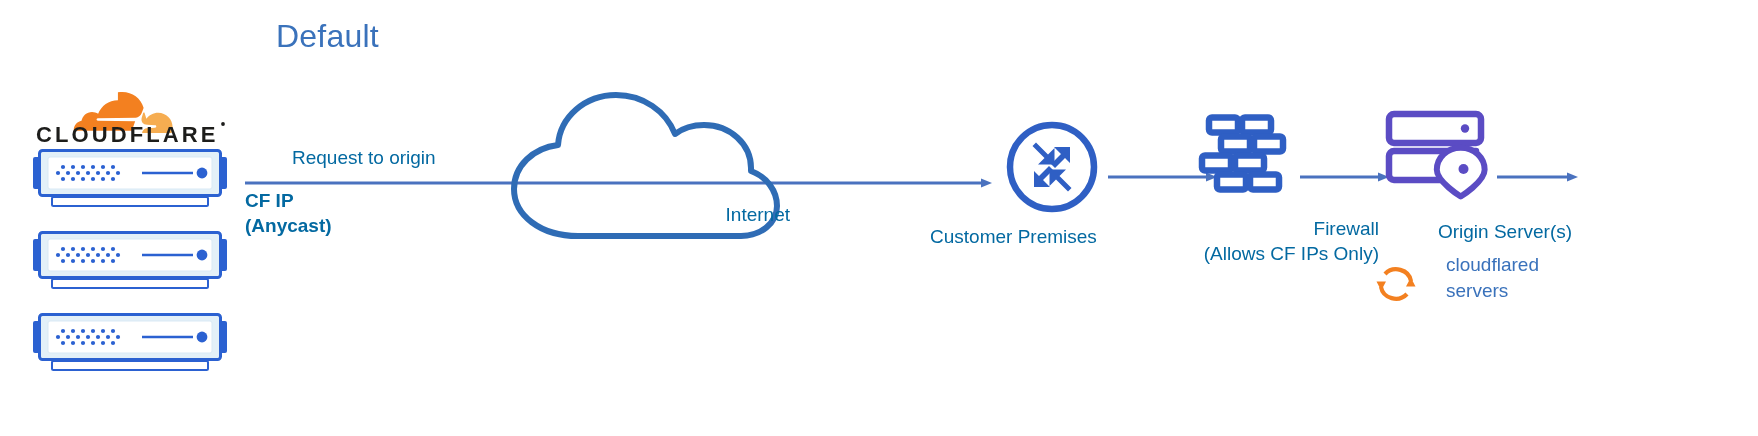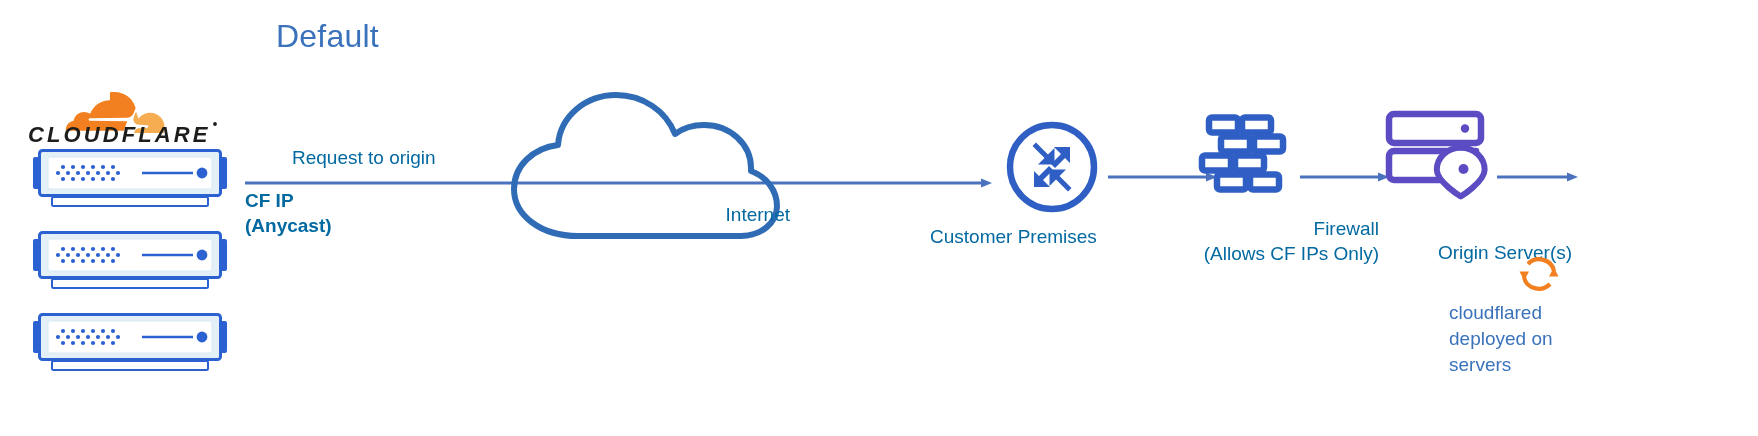--- a/index.html
+++ b/index.html
@@ -11,21 +11,21 @@
   .stage{position:absolute;inset:0;padding-left:40px;}
   .abs{position:absolute;}
 
   
   #diagram-title{
     left:276px;top:18px;
     font-size:32px;color:#3a72bb;letter-spacing:.2px;white-space:nowrap;
   }
 
   
-  #cf-logo{left:28px;top:86px;width:192px;height:62px;font-style:italic;}
+  #cf-logo{left:36px;top:86px;width:192px;height:62px;}
   #cf-logo svg{display:block;}
 
   
   .server-unit{width:200px;height:62px;}
   .server-unit svg{display:block;}
 
   
   .dlabel{color:#0369a1;font-size:19px;line-height:25px;white-space:nowrap;}
   .dlabel.center{text-align:center;}
 
@@ -39,23 +39,23 @@
   #arrow-cloud-cpe{left:1108px;top:168px;width:110px;height:10px;}
   #icon-cpe{left:1005px;top:120px;width:94px;height:94px;}
   #label-cpe{left:930px;top:224px;width:244px;text-align:left;}
 
   #arrow-cpe-fw{left:1300px;top:168px;width:90px;height:10px;}
   #icon-firewall{left:1195px;top:113px;width:95px;height:82px;}
   #label-firewall{left:1135px;top:216px;width:244px;text-align:right;}
 
   #arrow-fw-origin{left:1497px;top:168px;width:82px;height:10px;}
   #icon-origin{left:1385px;top:110px;width:110px;height:90px;}
-  #label-origin{left:1360px;top:219px;width:290px;text-align:center;margin-top:21px;}
-
-  #cloudflared-block{left:1374px;top:252px;width:330px;display:flex;gap:2px;align-items:center;flex-direction:column;}
+  #label-origin{left:1360px;top:219px;width:290px;text-align:center;}
+
+  #cloudflared-block{left:1374px;top:252px;width:330px;display:flex;gap:28px;align-items:flex-end;}
   #icon-cloudflared{width:44px;height:40px;flex:0 0 44px;margin-top:2px;}
   #label-cloudflared{color:#3a72bb;font-size:19px;line-height:26px;width:180px;}
 </style>
 </head>
 <body>
 
 <div class="stage">
 
   <div class="abs" id="diagram-title">Default</div>
 
@@ -282,18 +282,17 @@
         <g fill="none" stroke="#f38020" stroke-width="4.2" stroke-linecap="butt">
           <path d="M7 23 A15 14 0 0 0 33 30"></path>
           <path d="M37 17 A15 14 0 0 0 11 10"></path>
         </g>
         <path d="M2.5 17.5 L12 17.5 L7.2 26.5 Z" fill="#f38020"></path>
         <path d="M41.5 22.5 L32 22.5 L36.8 13.5 Z" fill="#f38020"></path>
       </svg>
     </div>
     <div id="label-cloudflared">
       <div>cloudflared</div>
-      <div>deployed on</div>
       <div>servers</div>
     </div>
   </div>
 
 </div>
 
 </body></html>

